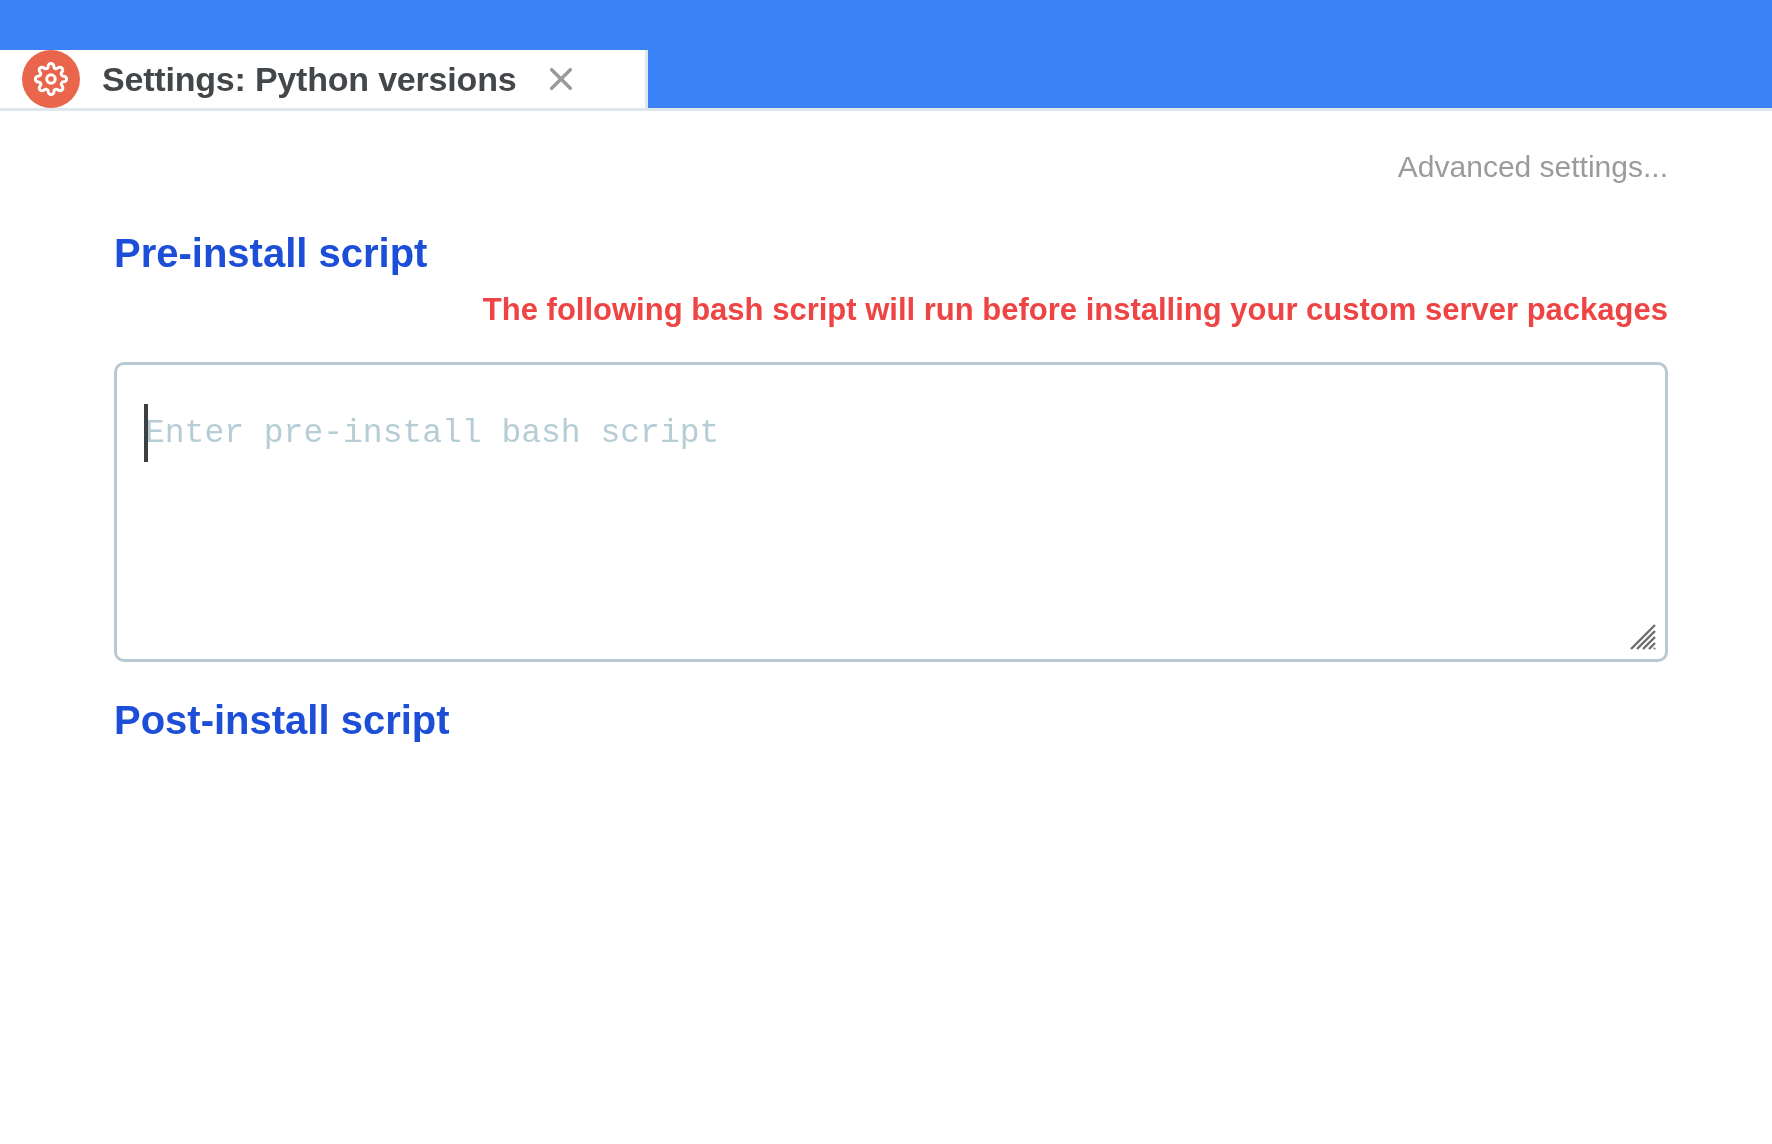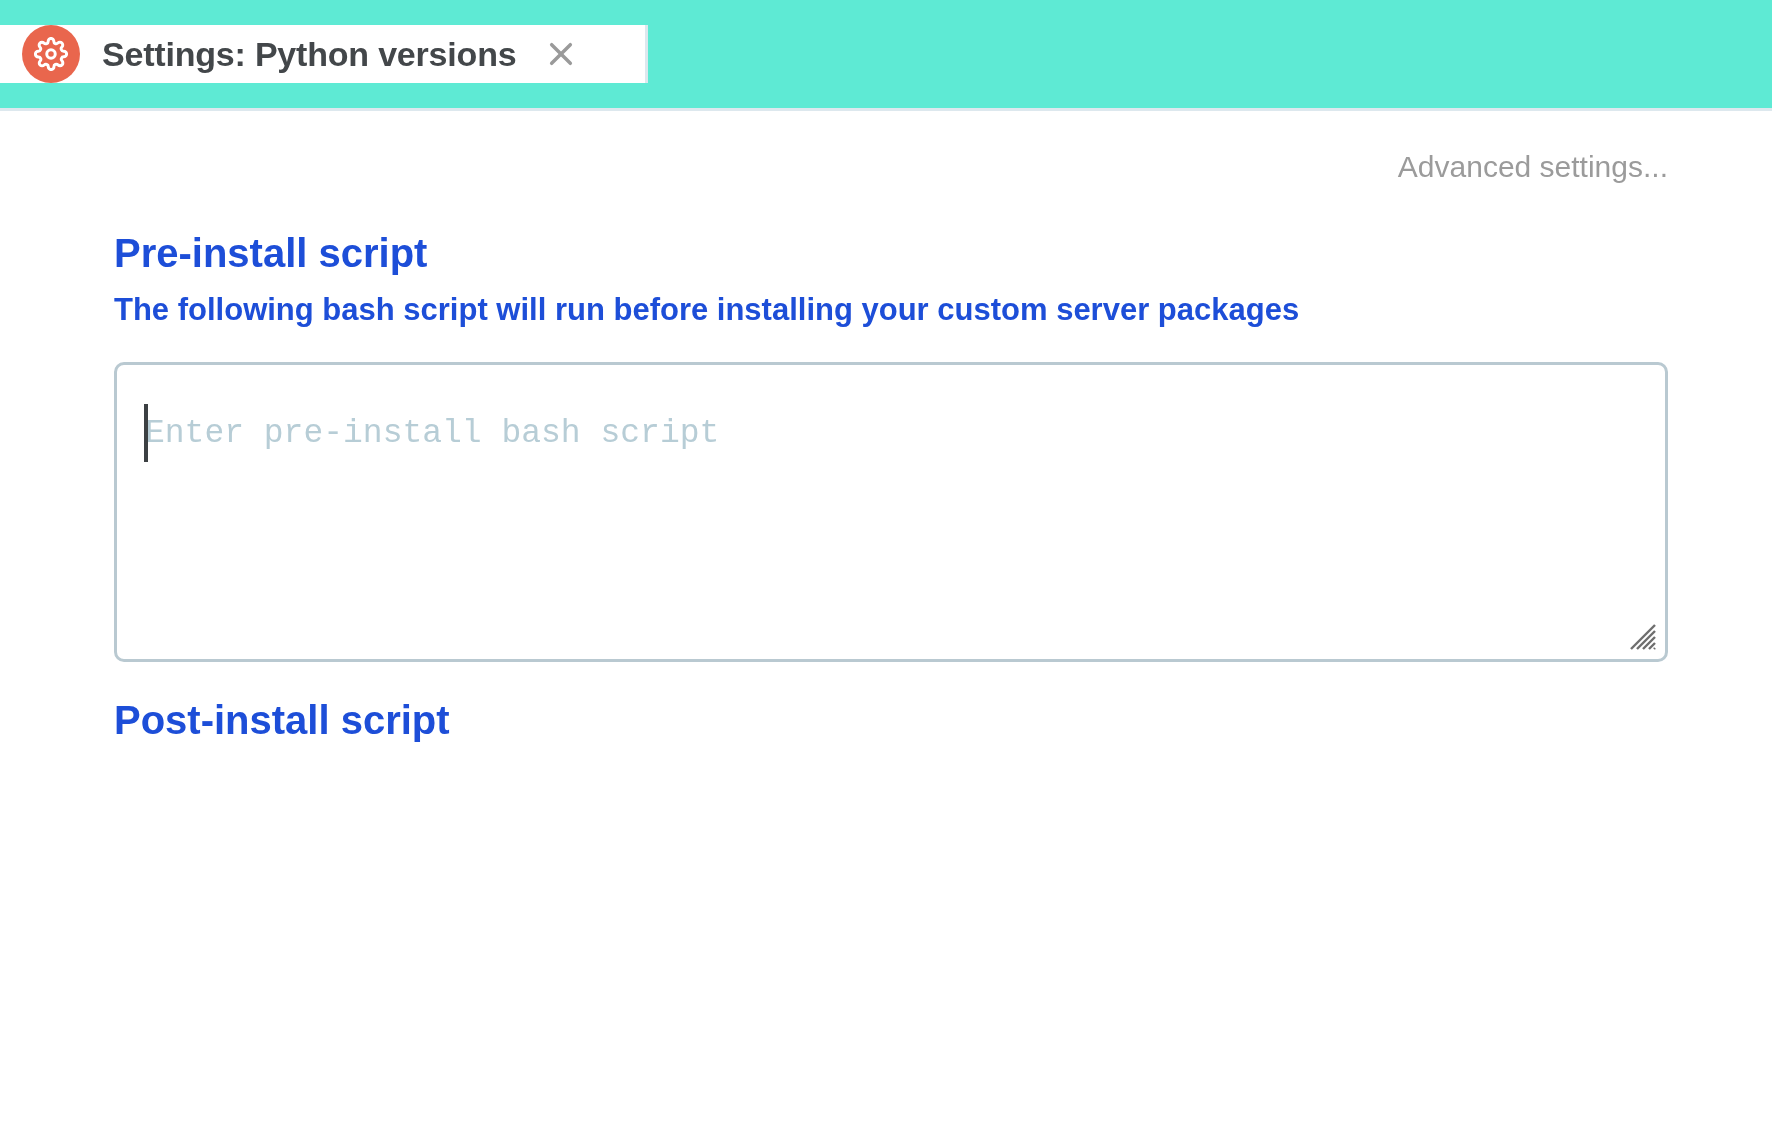--- a/index.html
+++ b/index.html
@@ -6,24 +6,24 @@
   html, body {
     width: 1772px; height: 1144px;
     background: #ffffff;
     font-family: "Liberation Sans", "DejaVu Sans", sans-serif;
     overflow: hidden;
   }
 
   
   .tab-bar {
     width: 100%; height: 111px;
-    background: #5eead4;
+    background: #3b82f6;
     border-bottom: 3px solid #dde8ee;
     display: flex;
-    align-items: center;
+    align-items: flex-end;
   }
   .tab {
     width: 648px;
     background: #ffffff;
     border-right: 3px solid #dde8ee;
     display: flex;
     align-items: center;
     padding-left: 22px;
     cursor: default;
   }
@@ -70,22 +70,23 @@
     font-size: 40px;
     font-weight: 700;
     color: #1d4ed8;
     line-height: 44px;
   }
   .section-heading.second { margin-top: 36px; }
   .section-desc {
     margin-top: 13px;
     font-size: 31px;
     font-weight: 600;
-    color: #1d4ed8;
+    color: #ef4444;
     line-height: 44px;
+    text-align: right;
   }
   .textarea-wrap {
     position: relative;
     margin-top: 30px;
     width: 100%;
     height: 300px;
   }
   .textarea-wrap.second { margin-top: 24px; }
   .script-textarea {
     width: 100%; height: 100%;

